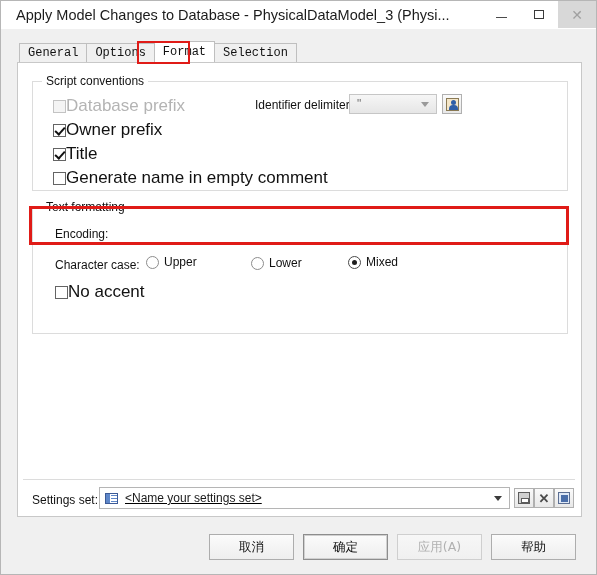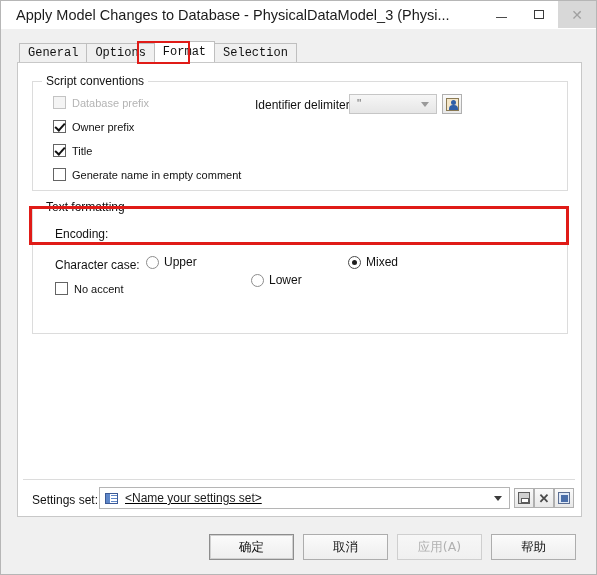--- a/index.html
+++ b/index.html
@@ -94,21 +94,21 @@
   .row{position:absolute;display:flex;align-items:center;}
   .cb{
     width:13px;height:13px;border:1px solid #646464;background:#fff;
     box-sizing:border-box;position:relative;flex:none;
   }
   .cb.disabled{border-color:#c3c3c3;background:#f4f4f4;}
   .cb.checked:after{
     content:"";position:absolute;left:3px;top:0px;width:4px;height:8px;
     border:solid #111;border-width:0 2px 2px 0;transform:rotate(42deg);
   }
-  .cb-label{margin-left:6px;font-size:11px;color:#111;white-space:nowrap;}
+  .cb-label{margin-left:0;font-size:17px;color:#111;white-space:nowrap;}
   .cb-label.disabled{color:#b4b4b4;}
   .rb{
     width:13px;height:13px;border-radius:50%;border:1px solid #8d8d8d;background:#fff;
     box-sizing:border-box;position:relative;flex:none;
   }
   .rb.selected{border-color:#4a4a4a;}
   .rb.selected:after{
     content:"";position:absolute;left:3px;top:3px;width:5px;height:5px;
     border-radius:50%;background:#1d1d1d;
   }
@@ -280,21 +280,21 @@
       <div class="label" style="left:22px; top:19px;">Encoding:</div>
 
 
       <div class="label" style="left:22px; top:50px;">Character case:</div>
 
       <div class="row" style="left:113px; top:47px;">
         <span class="rb"></span>
         <span class="rb-label">Upper</span>
       </div>
 
-      <div class="row" style="left:218px; top:65px;">
+      <div class="row" style="left:218px; top:48px;">
         <span class="rb"></span>
         <span class="rb-label">Lower</span>
       </div>
 
       <div class="row" style="left:315px; top:47px;">
         <span class="rb selected"></span>
         <span class="rb-label">Mixed</span>
       </div>
 
       <div class="row" style="left:22px; top:74px;">
@@ -321,26 +321,26 @@
     <span class="mini-save"></span>
   </div>
   <div class="iconbtn" style="left:533px; top:487px; width:20px; height:20px;">
     <span class="mini-x">✕</span>
   </div>
   <div class="iconbtn" style="left:553px; top:487px; width:20px; height:20px;">
     <span class="mini-blue"></span>
   </div>
 
   <div class="footer-btns">
+    <div class="btn">
+      <span>取消</span>
+    </div>
     <div class="btn focus">
       <span>确定</span>
     </div>
-    <div class="btn">
-      <span>取消</span>
-    </div>
     <div class="btn disabled">
       <span>应用(A)</span>
     </div>
     <div class="btn">
       <span>帮助</span>
     </div>
   </div>
 
 </div>
 

